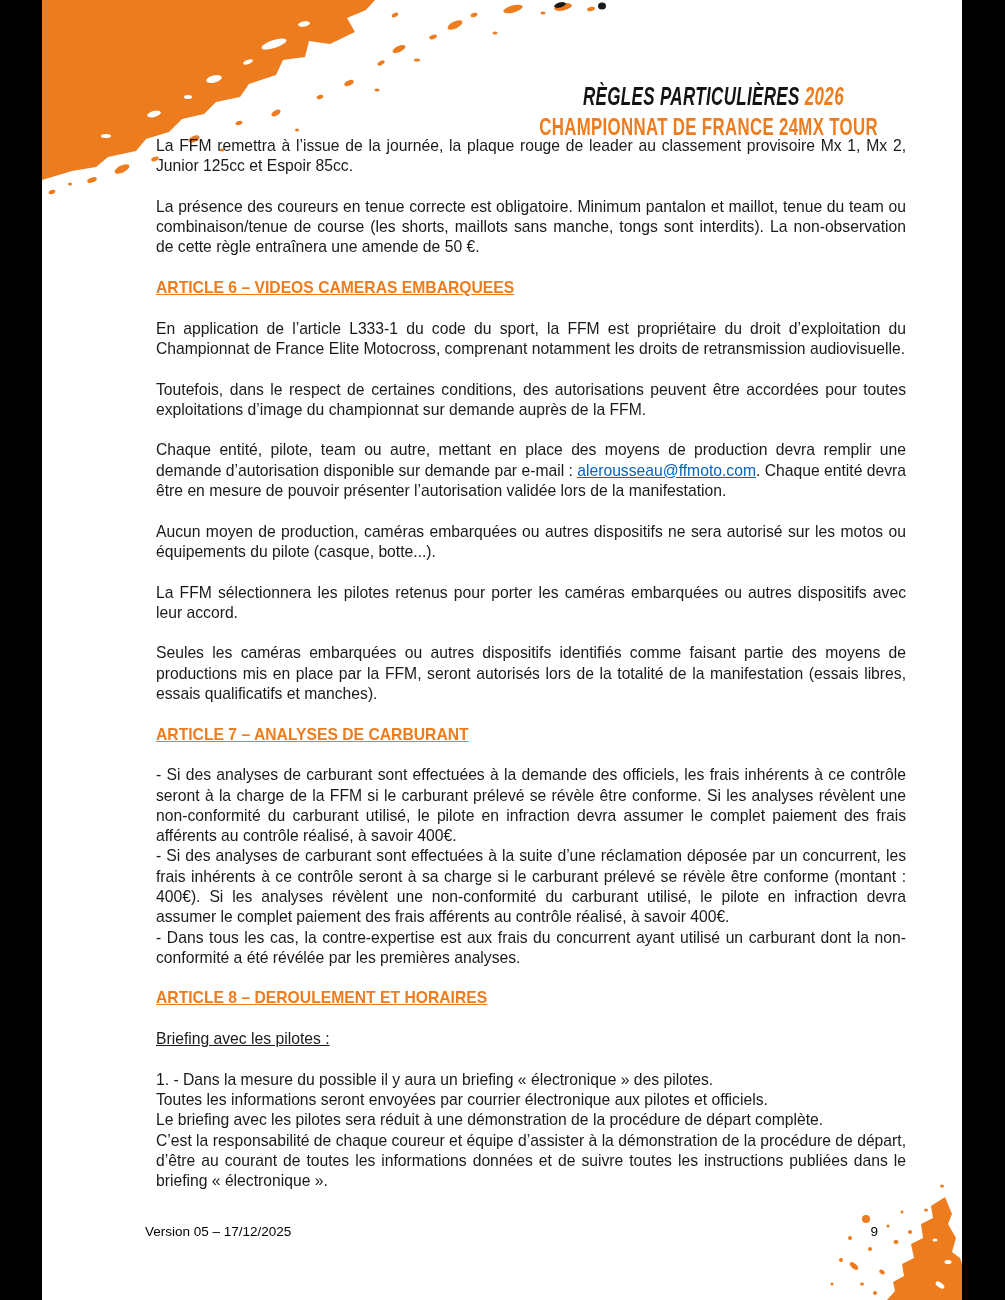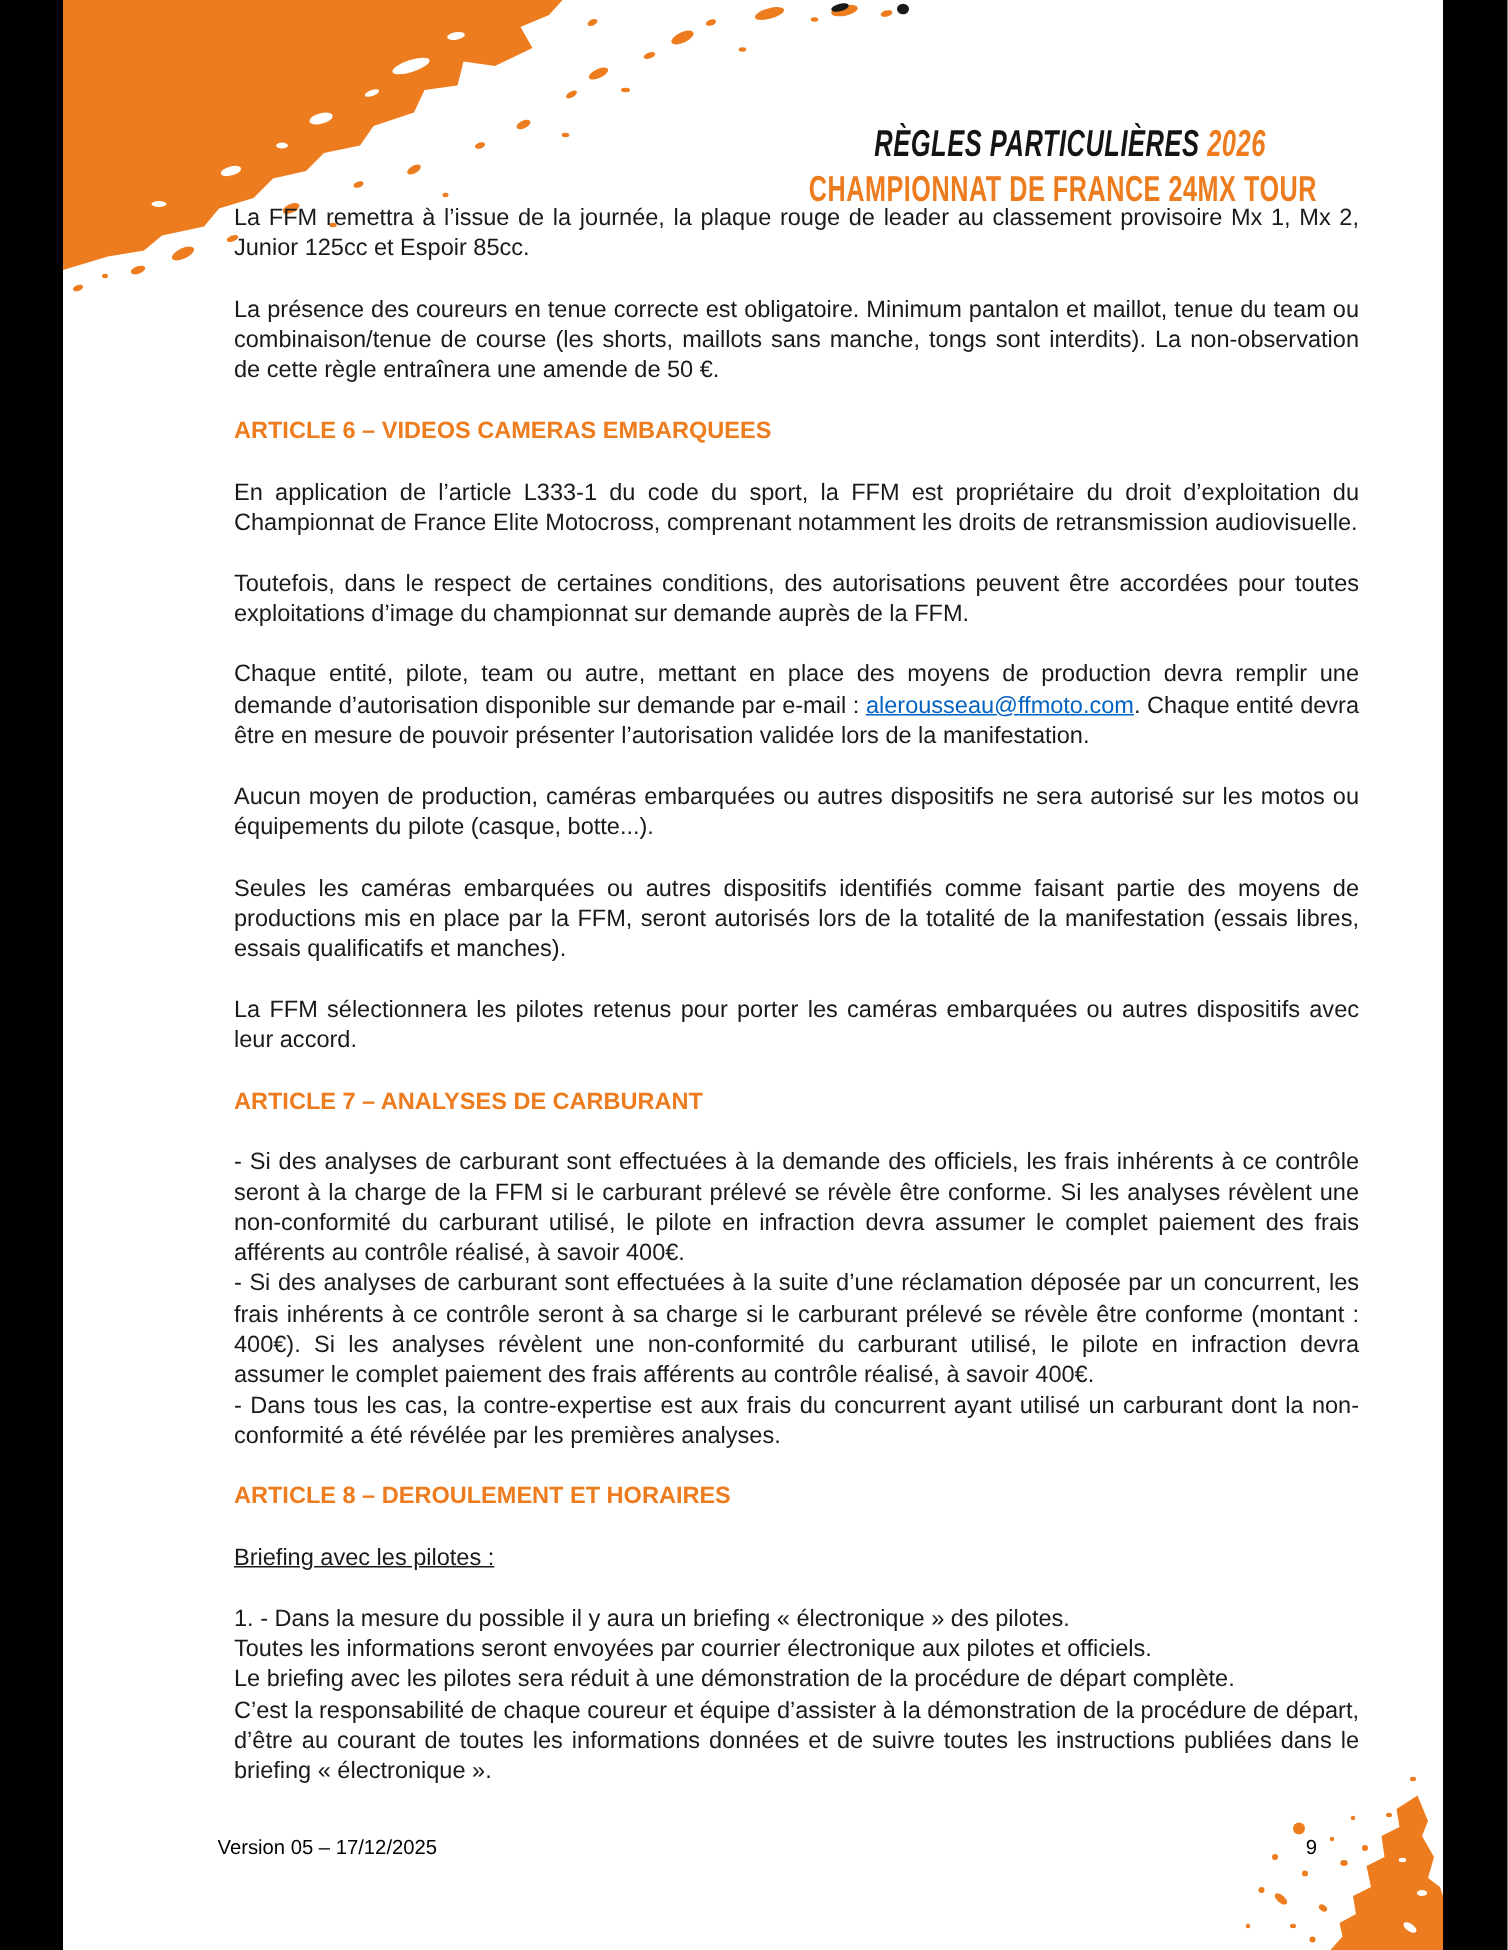--- a/index.html
+++ b/index.html
@@ -21,21 +21,21 @@
   .title-line2{
     font-size:24px;font-weight:bold;color:var(--accent);
     transform:scaleX(.70);transform-origin:100% 50%;white-space:nowrap;margin-top:2px;letter-spacing:.5px;
   }
   .content{
     position:absolute;left:86px;top:136px;width:750px;
     color:#1a1a1a;font-size:15.7px;line-height:20.3px;text-align:justify;margin-left:28px;
   }
   .para{margin:0 0 20.3px 0;}
   .para.tight{margin-bottom:0;}
-  .article-heading{color:var(--accent);font-weight:bold;margin:20.3px 0;text-align:left;}
+  .article-heading{color:var(--accent);font-weight:bold;margin:20.3px 0;text-align:left;text-decoration:underline;}
   .underlined{text-decoration:underline;}
   .email-link{color:var(--link);text-decoration:underline;cursor:pointer;}
   .doc-footer{position:absolute;top:1224px;left:86px;width:750px;font-size:13.5px;color:#000000;}
   .version{margin-left:17px;}
   .pagenum{position:absolute;right:0;top:0;}
 </style>
 </head>
 <body>
 
 <div class="page">
@@ -113,22 +113,22 @@
   </div>
 
   <div class="content">
       <p class="para">La FFM remettra à l’issue de la journée, la plaque rouge de leader au classement provisoire Mx 1, Mx 2, Junior 125cc et Espoir 85cc.</p>
       <p class="para">La présence des coureurs en tenue correcte est obligatoire. Minimum pantalon et maillot, tenue du team ou combinaison/tenue de course (les shorts, maillots sans manche, tongs sont interdits). La non-observation de cette règle entraînera une amende de 50 €.</p>
       <div class="article-heading">ARTICLE 6 – VIDEOS CAMERAS EMBARQUEES</div>
       <p class="para">En application de l’article L333-1 du code du sport, la FFM est propriétaire du droit d’exploitation du Championnat de France Elite Motocross, comprenant notamment les droits de retransmission audiovisuelle.</p>
       <p class="para">Toutefois, dans le respect de certaines conditions, des autorisations peuvent être accordées pour toutes exploitations d’image du championnat sur demande auprès de la FFM.</p>
       <p class="para"><span>Chaque entité, pilote, team ou autre, mettant en place des moyens de production devra remplir une demande d’autorisation disponible sur demande par e-mail : </span><a class="email-link">alerousseau@ffmoto.com</a><span>. Chaque entité devra être en mesure de pouvoir présenter l’autorisation validée lors de la manifestation.</span></p>
       <p class="para">Aucun moyen de production, caméras embarquées ou autres dispositifs ne sera autorisé sur les motos ou équipements du pilote (casque, botte...).</p>
+      <p class="para">La FFM sélectionnera les pilotes retenus pour porter les caméras embarquées ou autres dispositifs avec leur accord.</p>
       <p class="para">Seules les caméras embarquées ou autres dispositifs identifiés comme faisant partie des moyens de productions mis en place par la FFM, seront autorisés lors de la totalité de la manifestation (essais libres, essais qualificatifs et manches).</p>
-      <p class="para">La FFM sélectionnera les pilotes retenus pour porter les caméras embarquées ou autres dispositifs avec leur accord.</p>
       <div class="article-heading">ARTICLE 7 – ANALYSES DE CARBURANT</div>
       <p class="para tight">- Si des analyses de carburant sont effectuées à la demande des officiels, les frais inhérents à ce contrôle seront à la charge de la FFM si le carburant prélevé se révèle être conforme. Si les analyses révèlent une non-conformité du carburant utilisé, le pilote en infraction devra assumer le complet paiement des frais afférents au contrôle réalisé, à savoir 400€.</p>
       <p class="para tight">- Si des analyses de carburant sont effectuées à la suite d’une réclamation déposée par un concurrent, les frais inhérents à ce contrôle seront à sa charge si le carburant prélevé se révèle être conforme (montant : 400€). Si les analyses révèlent une non-conformité du carburant utilisé, le pilote en infraction devra assumer le complet paiement des frais afférents au contrôle réalisé, à savoir 400€.</p>
       <p class="para tight">- Dans tous les cas, la contre-expertise est aux frais du concurrent ayant utilisé un carburant dont la non-conformité a été révélée par les premières analyses.</p>
       <div class="article-heading">ARTICLE 8 – DEROULEMENT ET HORAIRES</div>
       <p class="para"><span class="underlined">Briefing avec les pilotes :</span></p>
       <p class="para tight">1. - Dans la mesure du possible il y aura un briefing « électronique » des pilotes.</p>
       <p class="para tight">Toutes les informations seront envoyées par courrier électronique aux pilotes et officiels.</p>
       <p class="para tight">Le briefing avec les pilotes sera réduit à une démonstration de la procédure de départ complète.</p>
       <p class="para tight">C’est la responsabilité de chaque coureur et équipe d’assister à la démonstration de la procédure de départ, d’être au courant de toutes les informations données et de suivre toutes les instructions publiées dans le briefing « électronique ».</p>

